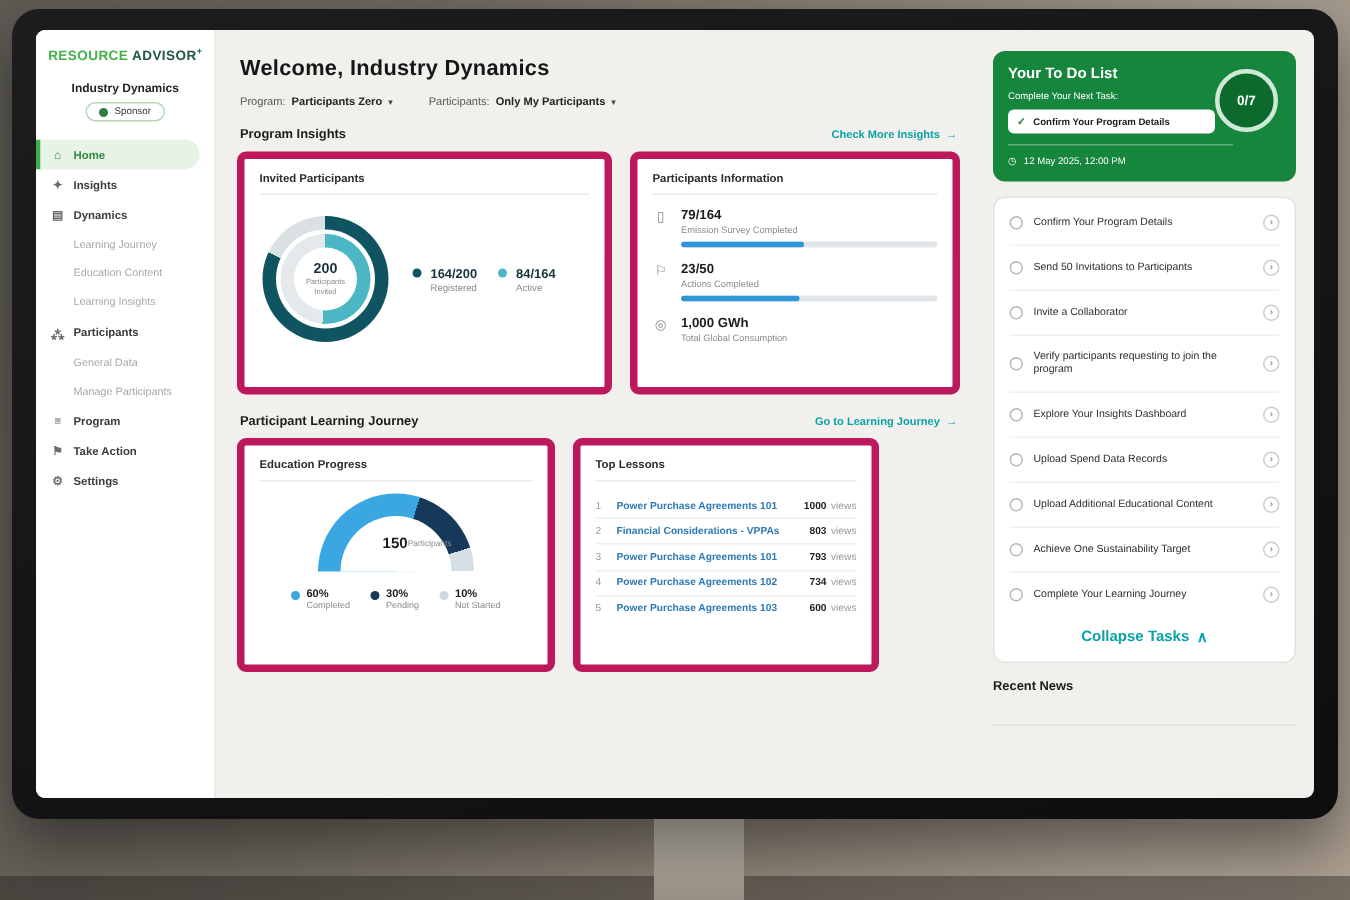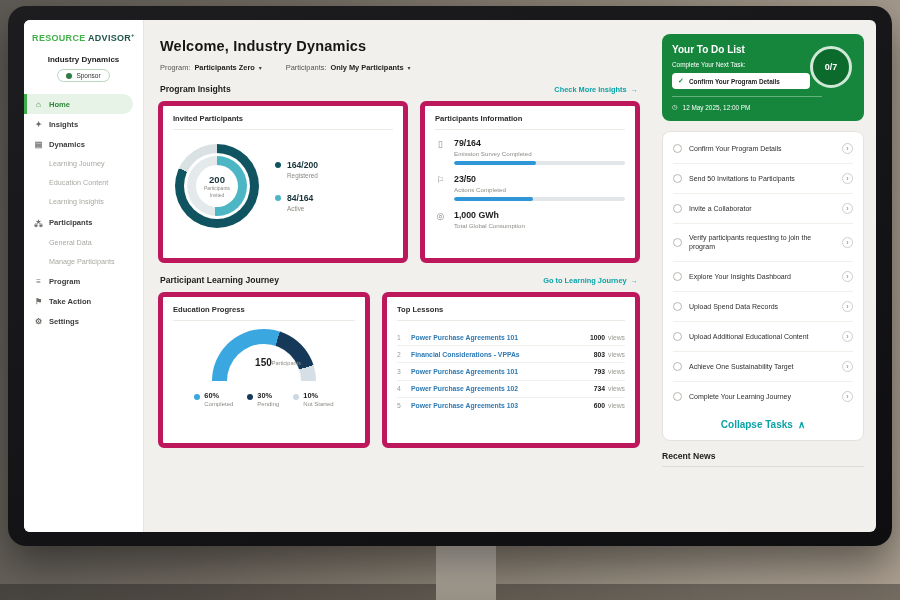--- a/index.html
+++ b/index.html
@@ -54,21 +54,21 @@
   .invited-body { display:flex; align-items:center; gap:16px; padding:6px 2px; }
   .donut { position:relative; width:84px; height:84px; border-radius:50%;
     background:conic-gradient(#0f5460 0 295deg,#d9e1e3 295deg 360deg); }
   .d-mid { position:absolute; inset:9px; border-radius:50%; background:#fff; }
   .d-inner { position:absolute; inset:12px; border-radius:50%;
     background:conic-gradient(#4db6c4 0 184deg,#e4eaec 184deg 360deg); }
   .d-hole { position:absolute; inset:21px; border-radius:50%; background:#fff;
     display:flex; flex-direction:column; align-items:center; justify-content:center; text-align:center; }
   .d-val { font-size:9.5px; font-weight:bold; color:#16323a; }
   .d-lab { font-size:5px; color:#8b8b86; line-height:1.25; width:36px; }
-  .legend-col { display:flex; flex-direction:column; gap:14px; }
+  .legend-col { display:flex; flex-direction:row; gap:14px; }
   .lg-item { display:flex; gap:6px; align-items:flex-start; }
   .dot { width:6px; height:6px; border-radius:50%; margin-top:2px; flex-shrink:0; }
   .dot-reg { background:#0f5460; } .dot-act { background:#4db6c4; }
   .lg-val { font-size:8.6px; font-weight:bold; color:#16323a; }
   .lg-lab { font-size:6.4px; color:#8b8b86; margin-top:2px; }
 
   .c-info { width:220px; height:162px; }
   .stat { display:flex; gap:8px; margin-bottom:9px; }
   .stat-icon { font-size:9px; color:#8a8a84; width:11px; text-align:center; margin-top:1px; }
   .stat-body { flex:1; }
@@ -84,21 +84,21 @@
   .gauge-hole { position:absolute; left:15px; right:15px; top:15px; bottom:0;
     border-radius:74px 74px 0 0; background:#fff; display:flex; 
     align-items:center; justify-content:flex-end; }
   .g-val { font-size:10px; font-weight:bold; color:#1c1c1c; }
   .g-lab { font-size:5.6px; color:#8b8b86; }
   .gauge-legend { display:flex; gap:14px; margin-top:10px; }
   .gl-top { display:flex; align-items:center; gap:4px; font-size:7.4px; font-weight:bold; color:#1c1c1c; }
   .gl-lab { font-size:6px; color:#8b8b86; margin-left:10px; margin-top:1px; }
   .dot-completed { background:#3aa7e0; } .dot-pending { background:#16395a; } .dot-notstarted { background:#ccd9e2; }
 
-  .c-lessons { width:258px; height:156px; }
+  .c-lessons { width:204px; height:156px; }
   .lesson-row { display:flex; align-items:center; gap:6px; padding:4.6px 0;
     border-bottom:1px solid #f0efe9; font-size:6.8px; }
   .lesson-row:last-child { border-bottom:none; }
   .l-rank { color:#9a9a94; width:8px; }
   .l-title { flex:1; color:#2c79b4; font-weight:bold; cursor:pointer; }
   .l-views { color:#1c1c1c; font-weight:bold; }
   .l-views-lab { color:#9a9a94; margin-left:3px; font-weight:normal; }
 
   
   .rightpanel { width:224px; padding:14px 12px 0 10px; }
@@ -115,21 +115,21 @@
     justify-content:center; font-size:9px; font-weight:bold; }
   .tasks-card { background:#fff; border:1px solid #e4e3dd; border-radius:8px; margin-top:10px; padding:2px 10px; }
   .task-row { display:flex; align-items:center; gap:7px; padding:9px 0; border-bottom:1px solid #f0efe9; cursor:pointer; }
   .task-check { width:9px; height:9px; border:1px solid #b9b8b2; border-radius:50%; flex-shrink:0; }
   .task-label { flex:1; font-size:7px; color:#2e2e2e; line-height:1.35; }
   .task-chev { width:11px; height:11px; border:1px solid #cfcec8; border-radius:50%; color:#777;
     font-size:7px; display:flex; align-items:center; justify-content:center; flex-shrink:0; }
   .collapse-row { display:flex; justify-content:center; align-items:center; gap:5px; padding:8px 0;
     color:#0ba3a8; font-size:10px; font-weight:bold; cursor:pointer; }
   .news-head { margin-top:10px; font-size:8.6px; font-weight:bold; color:#1c1c1c;
-    padding-bottom:5px; border-bottom:1px solid #dddcd6; }
+    padding-bottom:21px; border-bottom:1px solid #dddcd6; }
 </style>
 </head>
 <body>
 
 <div class="scene">
   <div class="floor-strip"></div>
   <div class="stand"></div>
 
   <div class="monitor">
     <div class="screen">

